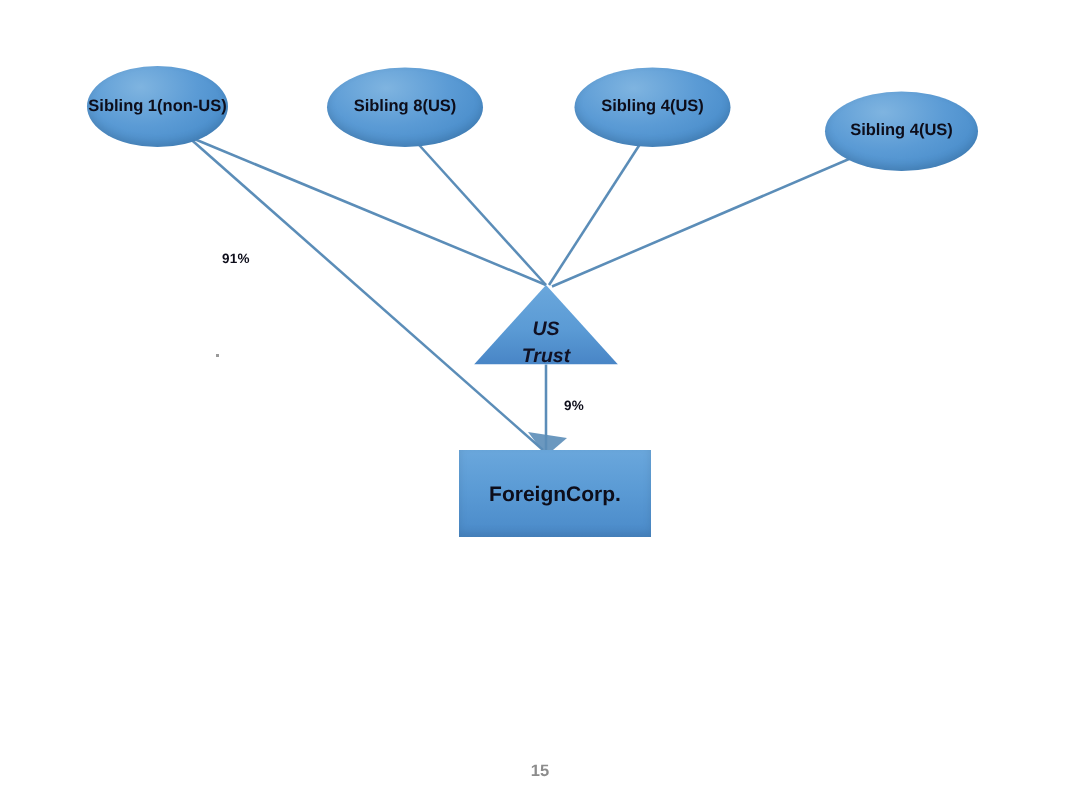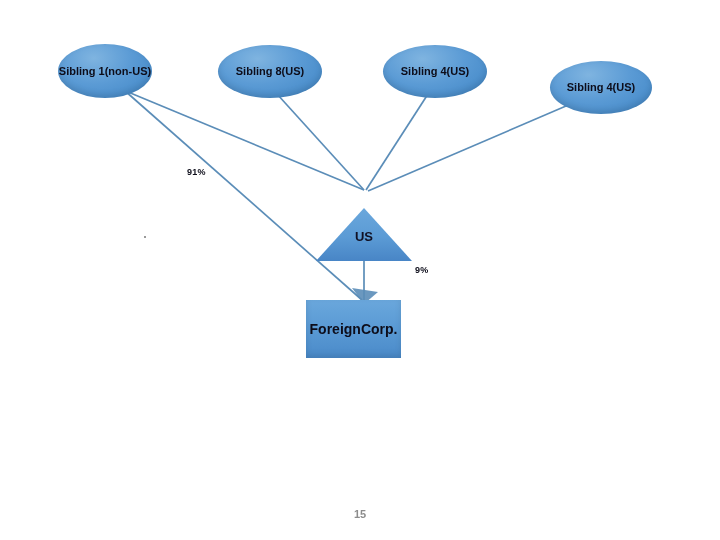--- a/index.html
+++ b/index.html
@@ -76,21 +76,20 @@
   }
   
   .edge-label {
     position: absolute;
     font-size: 9px;
     font-weight: bold;
     color: #0d0d1a;
     letter-spacing: 0.2px;
     white-space: nowrap;
     z-index: 4;
-    margin-left: 39px;
   }
   .stray-dot {
     position: absolute;
     width: 2px;
     height: 2px;
     background: #9a9a9a;
     z-index: 2;
   }
   .page-number {
     position: absolute;
@@ -133,39 +132,40 @@
   <div class="node ellipse-node" style="left:383px; top:45px; width:104px; height:53px;">
     <span class="node-line">Sibling 4</span>
     <span class="node-line">(US)</span>
   </div>
 
   <div class="node ellipse-node" style="left:550px; top:61px; width:102px; height:53px;">
     <span class="node-line">Sibling 4</span>
     <span class="node-line">(US)</span>
   </div>
 
-  <div class="node triangle-node" style="left:316px; top:208px; width:96px; height:53px;">
+  <div class="node triangle-node" style="left:316px; top:190px; width:96px; height:53px;font-style:italic;">
     <svg class="triangle-shape" viewBox="0 0 96 53" preserveAspectRatio="none">
       <defs>
         <linearGradient id="triGrad" x1="0" y1="0" x2="0" y2="1">
           <stop offset="0%" stop-color="#6aa7dc"></stop>
           <stop offset="55%" stop-color="#5b9bd5"></stop>
           <stop offset="100%" stop-color="#4885c6"></stop>
         </linearGradient>
       </defs>
       <polygon points="48,0 96,53 0,53" fill="url(#triGrad)"></polygon>
     </svg>
     <span class="triangle-label" style="top:19px;">US</span>
+    <span class="triangle-label" style="top:37px;">Trust</span>
   </div>
 
   <svg style="position:absolute; left:348px; top:284px; width:34px; height:20px; z-index:2;" viewBox="0 0 34 20">
     <polygon points="16,20 4,4 30,8" fill="#5b8db8" opacity="0.9"></polygon>
   </svg>
 
-  <div class="node rect-node" style="left:306px; top:300px; width:95px; height:58px;">
+  <div class="node rect-node" style="left:306px; top:300px; width:128px; height:58px;">
     <span class="node-line">Foreign</span>
     <span class="node-line">Corp.</span>
   </div>
 
   <div class="edge-label" style="left:148px; top:167px;">91%</div>
 
   <div class="edge-label" style="left:376px; top:265px;">9%</div>
 
   <div class="stray-dot" style="left:144px; top:236px;"></div>
 

